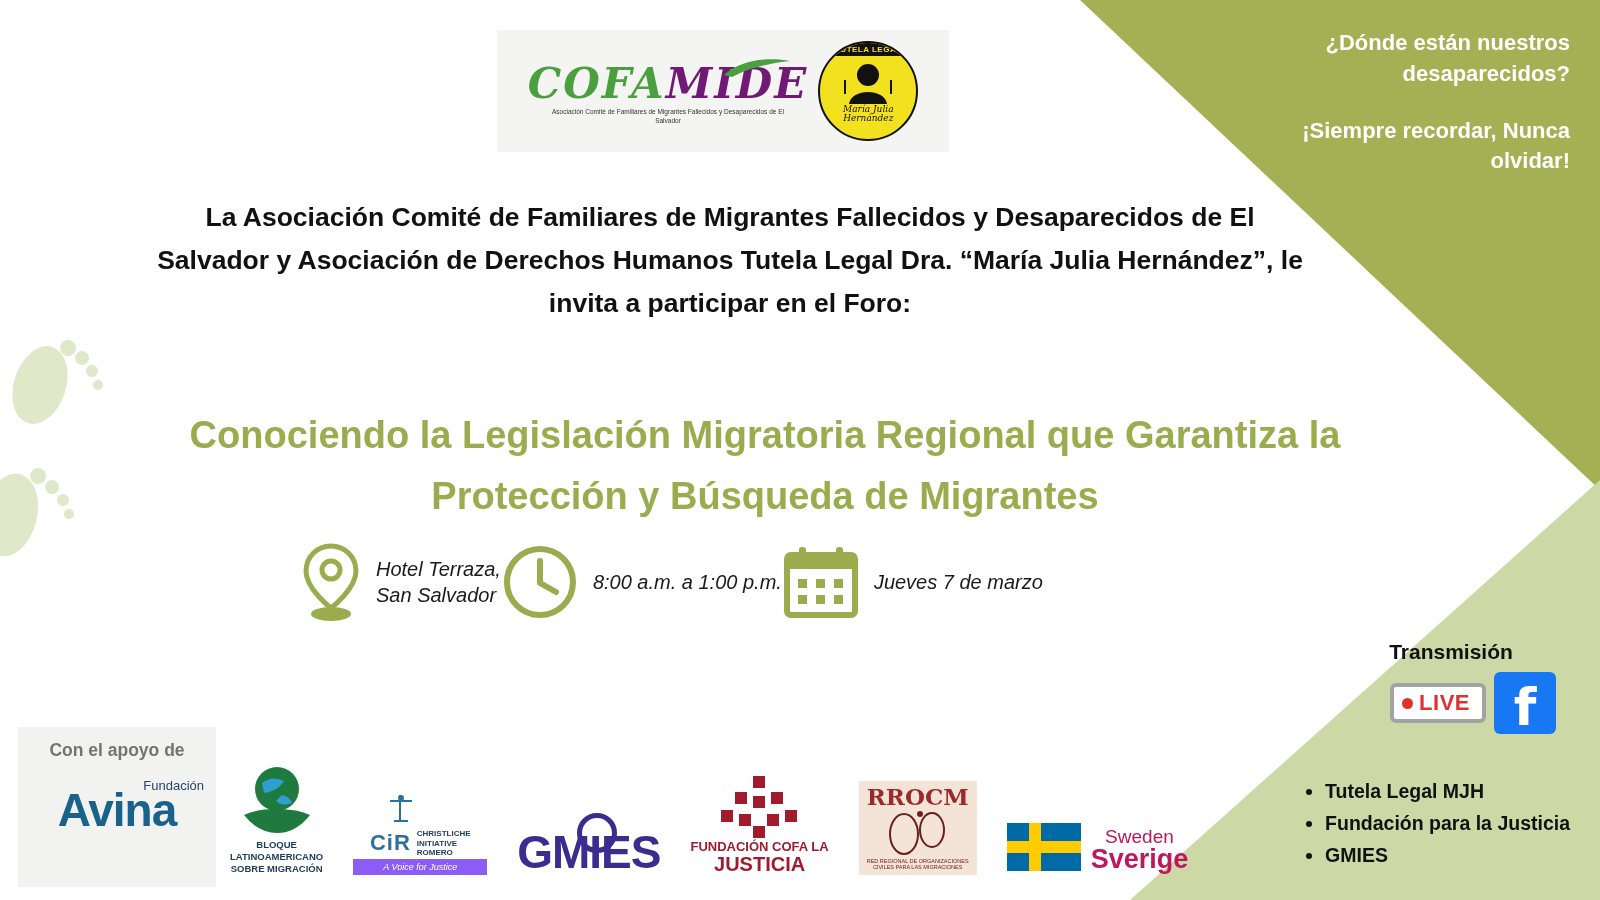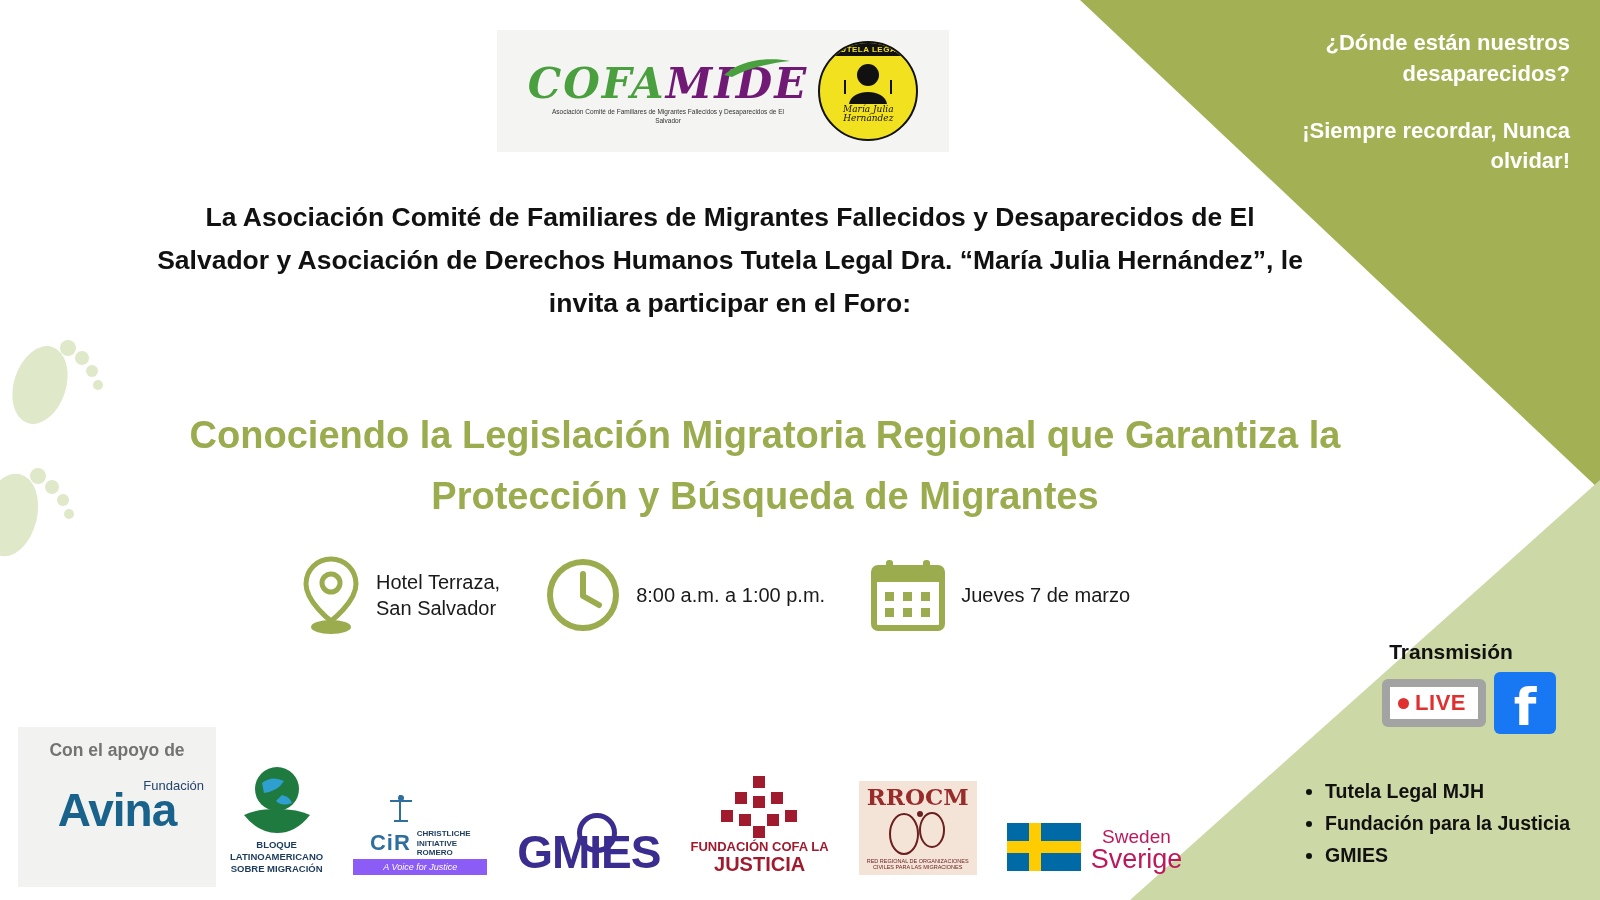--- a/index.html
+++ b/index.html
@@ -174,27 +174,27 @@
     font-weight: bold;
     font-size: 38px;
     line-height: 1.6;
     color: #9aac4e;
     z-index: 4;
   }
 
   
   .details {
     position: absolute;
-    top: 555px;
+    top: 542px;
     left: 300px;
     width: 880px;
     display: flex;
     align-items: center;
-    gap: 44px;
     z-index: 4;
+    font-style: italic;
   }
   .detail {
     display: flex;
     align-items: center;
     gap: 14px;
   }
   .detail-text {
     font-size: 20px;
     color: #1a1a1a;
     line-height: 1.3;
@@ -216,21 +216,21 @@
     color: #111;
     margin-bottom: 8px;
   }
   .transmission-row {
     display: flex;
     align-items: center;
     justify-content: flex-end;
     gap: 8px;
   }
   .live-badge {
-    border: 8px solid #a3a3a3;
+    border: 4px solid #a3a3a3;
     border-radius: 6px;
     background: #ffffff;
     color: #e03131;
     font-weight: bold;
     font-size: 22px;
     padding: 3px 12px 3px 8px;
     display: flex;
     align-items: center;
     gap: 6px;
     letter-spacing: 0.5px;
@@ -447,21 +447,21 @@
     width: 100%;
     height: 12px;
     background: #fecc00;
   }
   .sw-words {
     text-align: center;
     color: #be185d;
     margin-top: 7px;
   }
   .sw-1 { font-size: 19px; }
-  .sw-2 { font-size: 27px; font-weight: normal; margin-top: -4px; }
+  .sw-2 { font-size: 27px; font-weight: bold; margin-top: -4px; }
 
   .bloque-caption {
     font-size: 9.5px;
     font-weight: bold;
     color: #1b3a5c;
     text-align: center;
     line-height: 1.25;
     margin-top: 4px;
   }
 </style>

